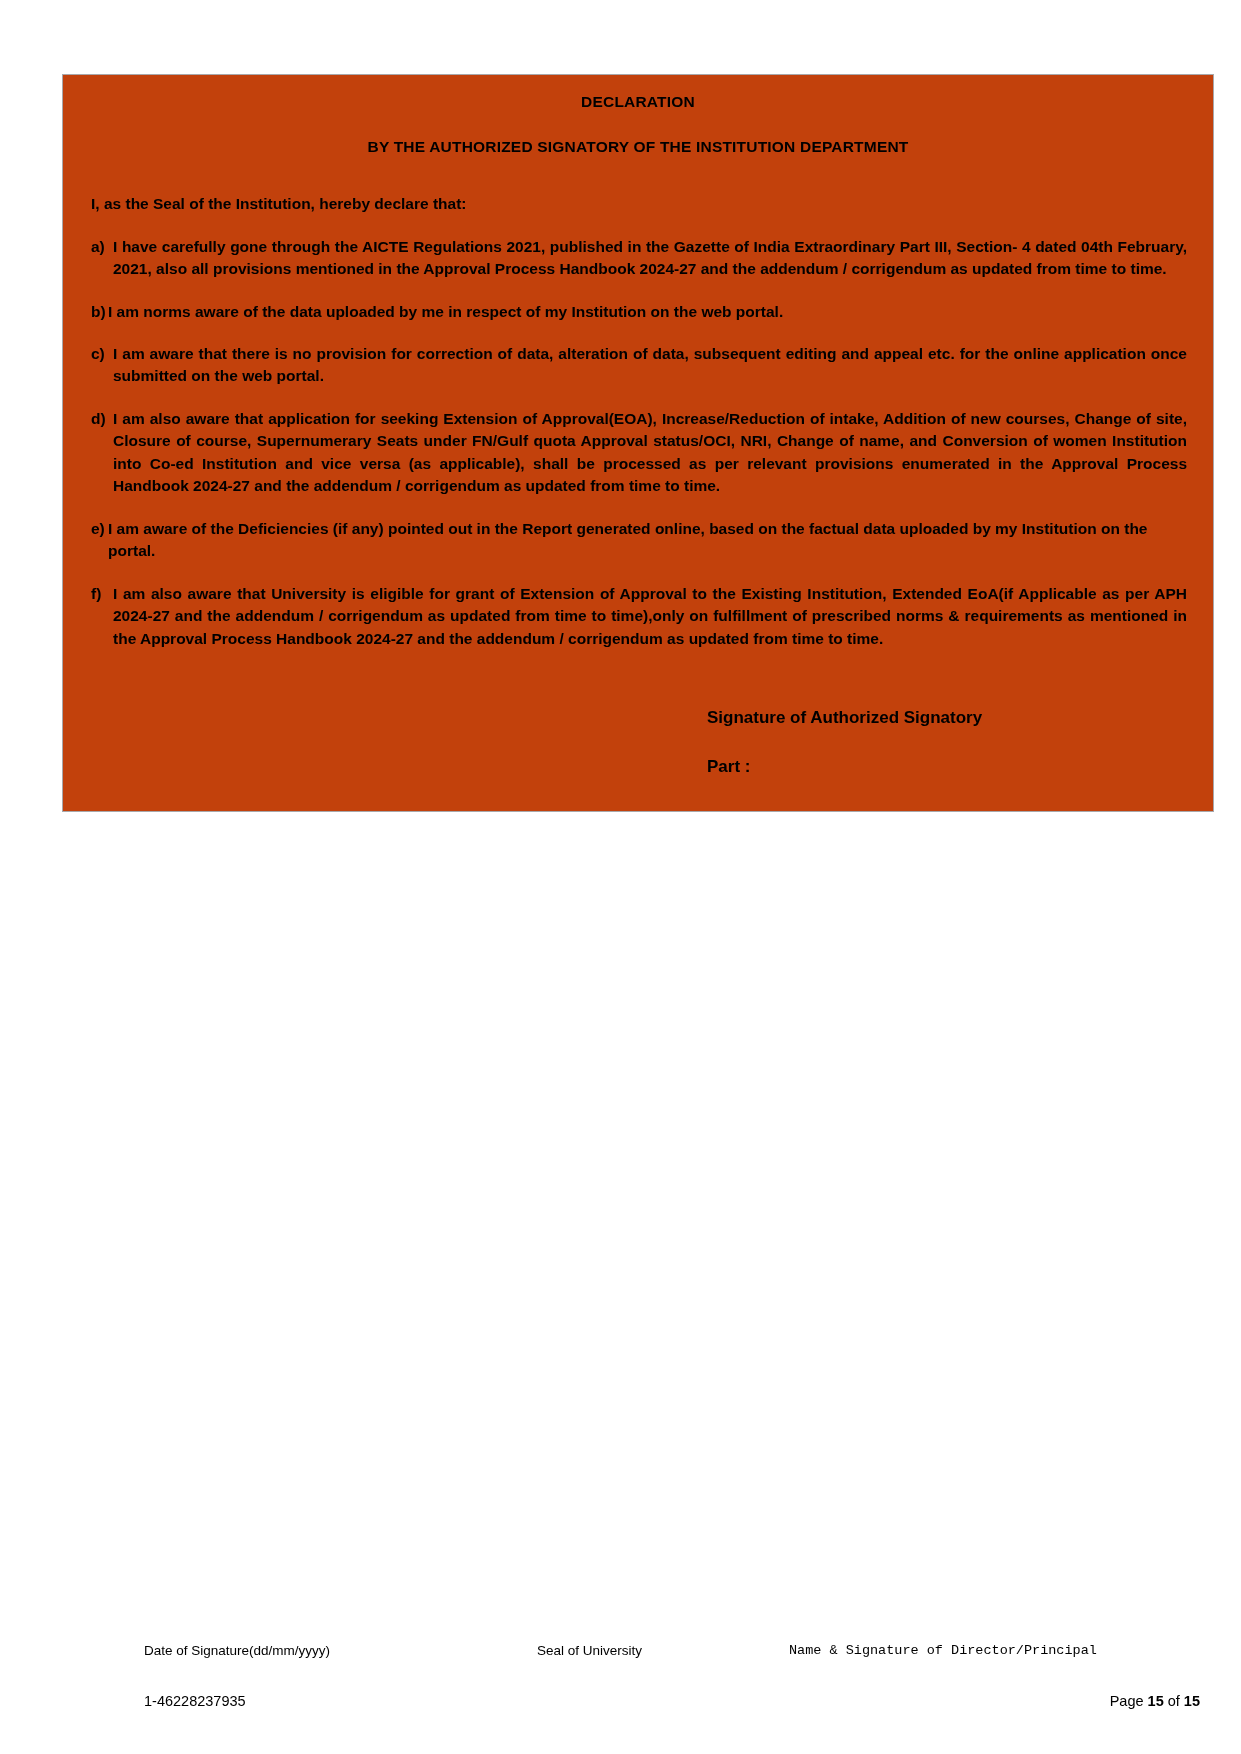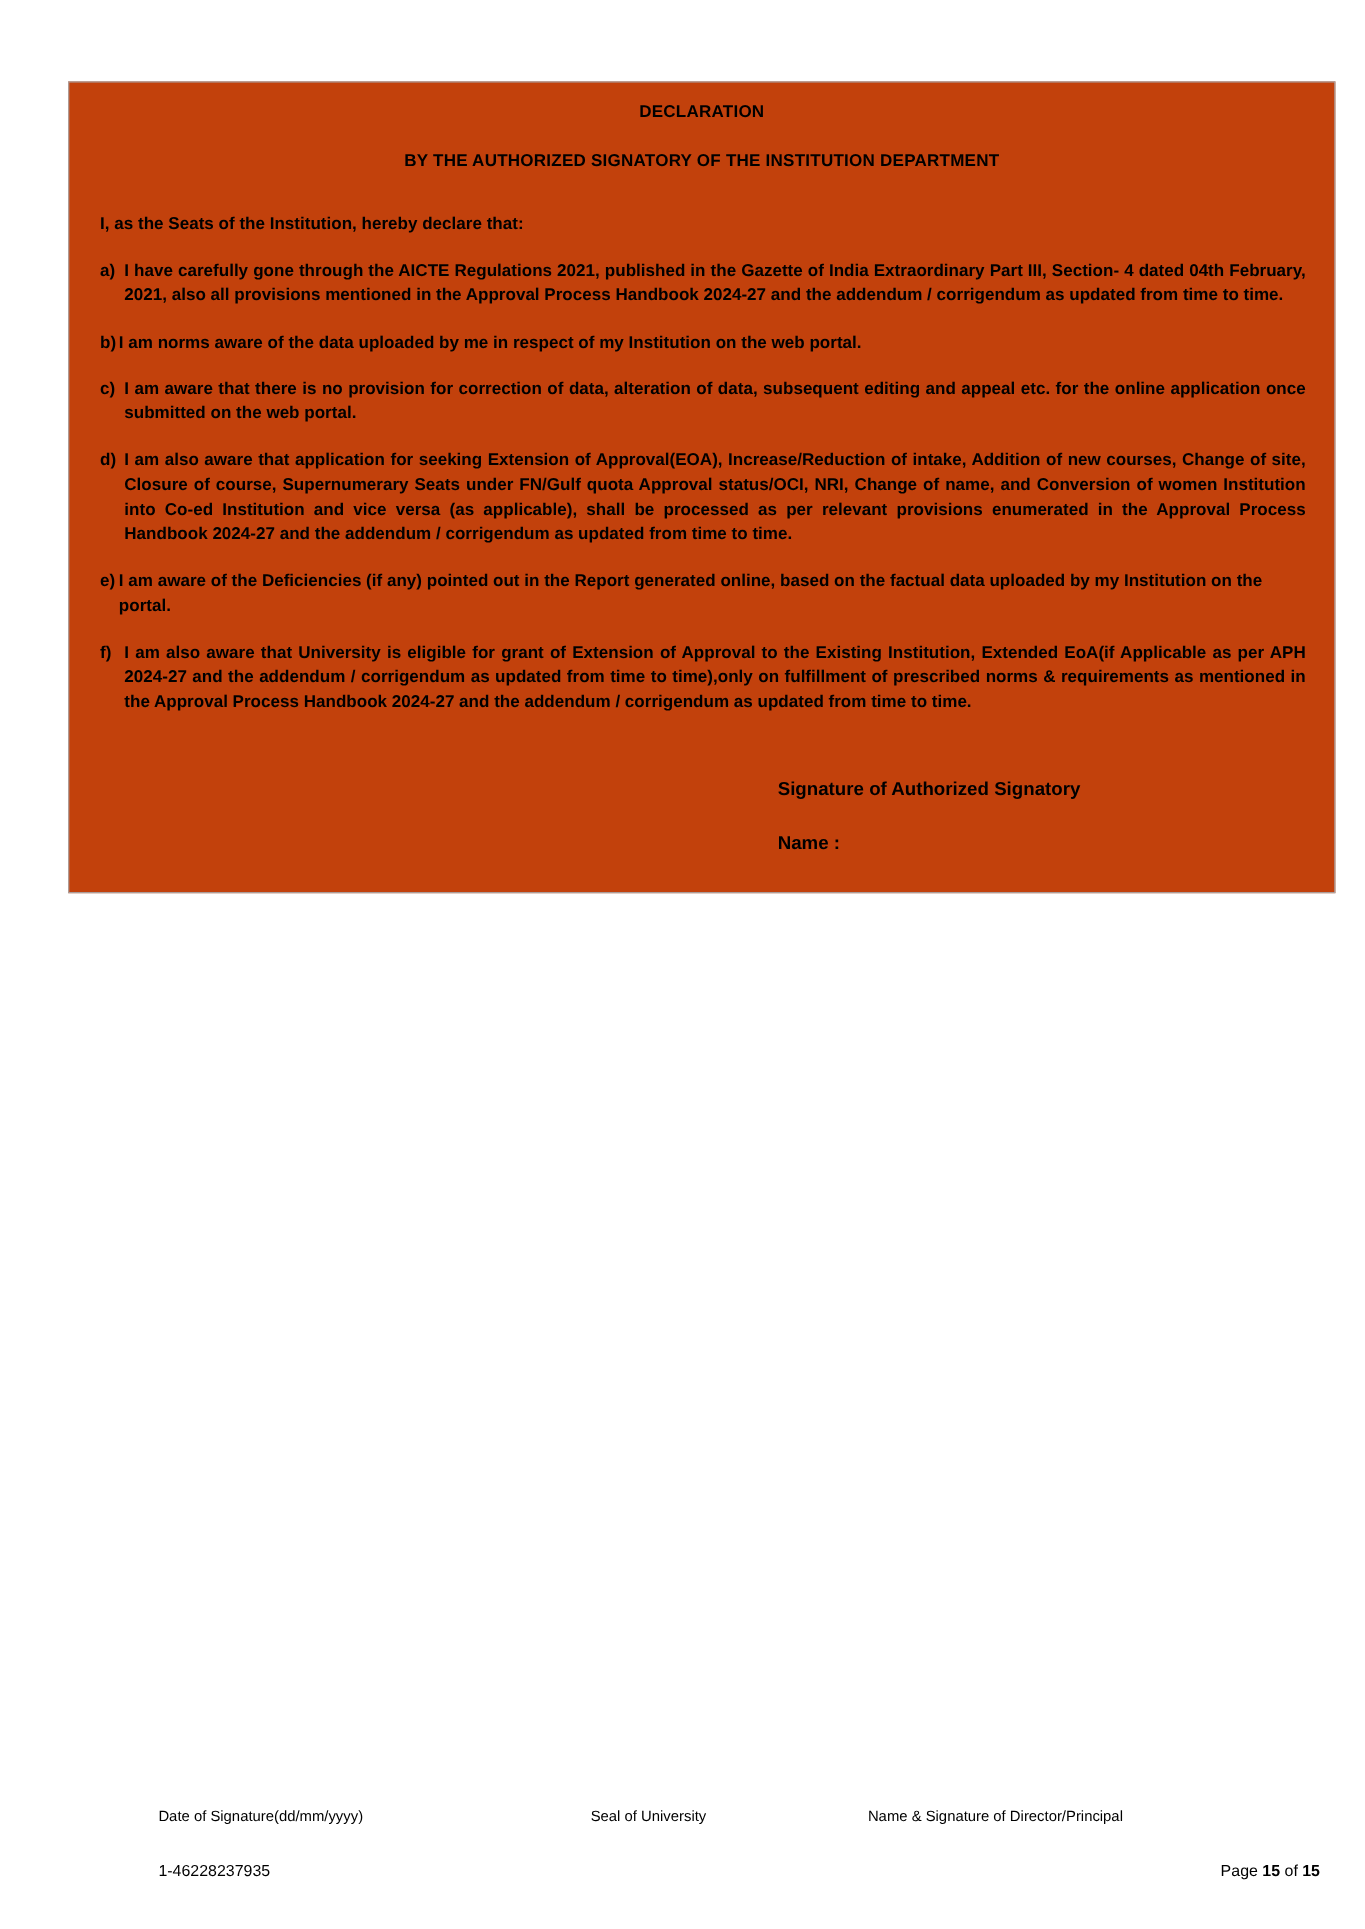--- a/index.html
+++ b/index.html
@@ -137,21 +137,21 @@
     position: absolute;
     top: 0;
     font-size: 13.5px;
     font-stretch: condensed;
     font-weight: normal;
     color: #000;
     white-space: nowrap;
   }
   .fs-date  { left: 82px; }
   .fs-seal  { left: 475px; }
-  .fs-name  { left: 727px; }
+  .fs-name  { left: 727px; font-family: Liberation Mono, monospace; }
 
   
   .footer-page {
     position: absolute;
     left: 62px;
     top: 1693px;
     width: 1152px;
     height: 24px;
     text-align: right;
   }
@@ -181,21 +181,21 @@
 
 <div class="page">
 
   <div class="declaration-box" style="border-color: rgb(168, 168, 171);">
     <div class="box-inner">
 
       <div class="doc-title">DECLARATION</div>
 
       <div class="doc-subtitle">BY THE AUTHORIZED SIGNATORY OF THE INSTITUTION DEPARTMENT</div>
 
-      <div class="intro-line">I, as the Seats of the Institution, hereby declare that:</div>
+      <div class="intro-line">I, as the Seal of the Institution, hereby declare that:</div>
 
       <div class="clause-list">
 
         <div class="clause">
           <span class="clause-marker">a)</span>
           <span class="clause-text">I have carefully gone through the AICTE Regulations 2021, published in the Gazette of India Extraordinary Part III, Section- 4 dated 04th February, 2021, also all provisions mentioned in the Approval Process Handbook 2024-27 and the addendum / corrigendum as updated from time to time.</span>
         </div>
 
         <div class="clause tight">
           <span class="clause-marker">b)</span>
@@ -219,21 +219,21 @@
 
         <div class="clause">
           <span class="clause-marker">f)</span>
           <span class="clause-text">I am also aware that University is eligible for grant of Extension of Approval to the Existing Institution, Extended EoA(if Applicable as per APH 2024-27 and the addendum / corrigendum as updated from time to time),only on fulfillment of prescribed norms &amp; requirements as mentioned in the Approval Process Handbook 2024-27 and the addendum / corrigendum as updated from time to time.</span>
         </div>
 
       </div>
 
       <div class="signature-block">
         <div class="signature-line">Signature of Authorized Signatory</div>
-        <div class="name-line">Name :</div>
+        <div class="name-line">Part :</div>
       </div>
 
     </div>
   </div>
 
   <div class="footer-strip">
     <span class="fs-item fs-date">Date of Signature(dd/mm/yyyy)</span>
     <span class="fs-item fs-seal">Seal of University</span>
     <span class="fs-item fs-name">Name &amp; Signature of Director/Principal</span>
   </div>

